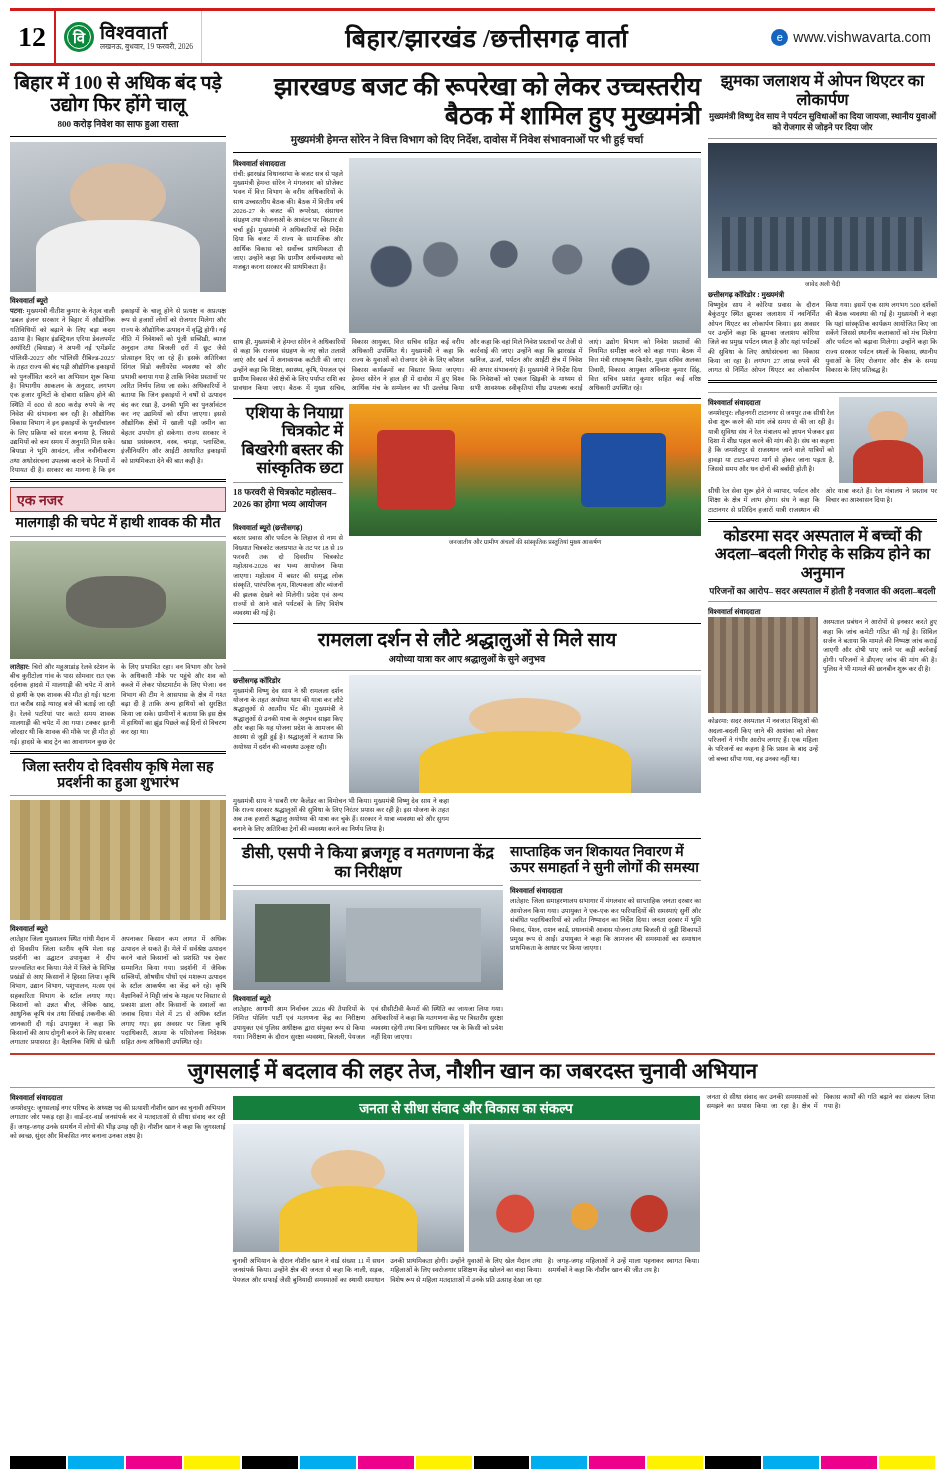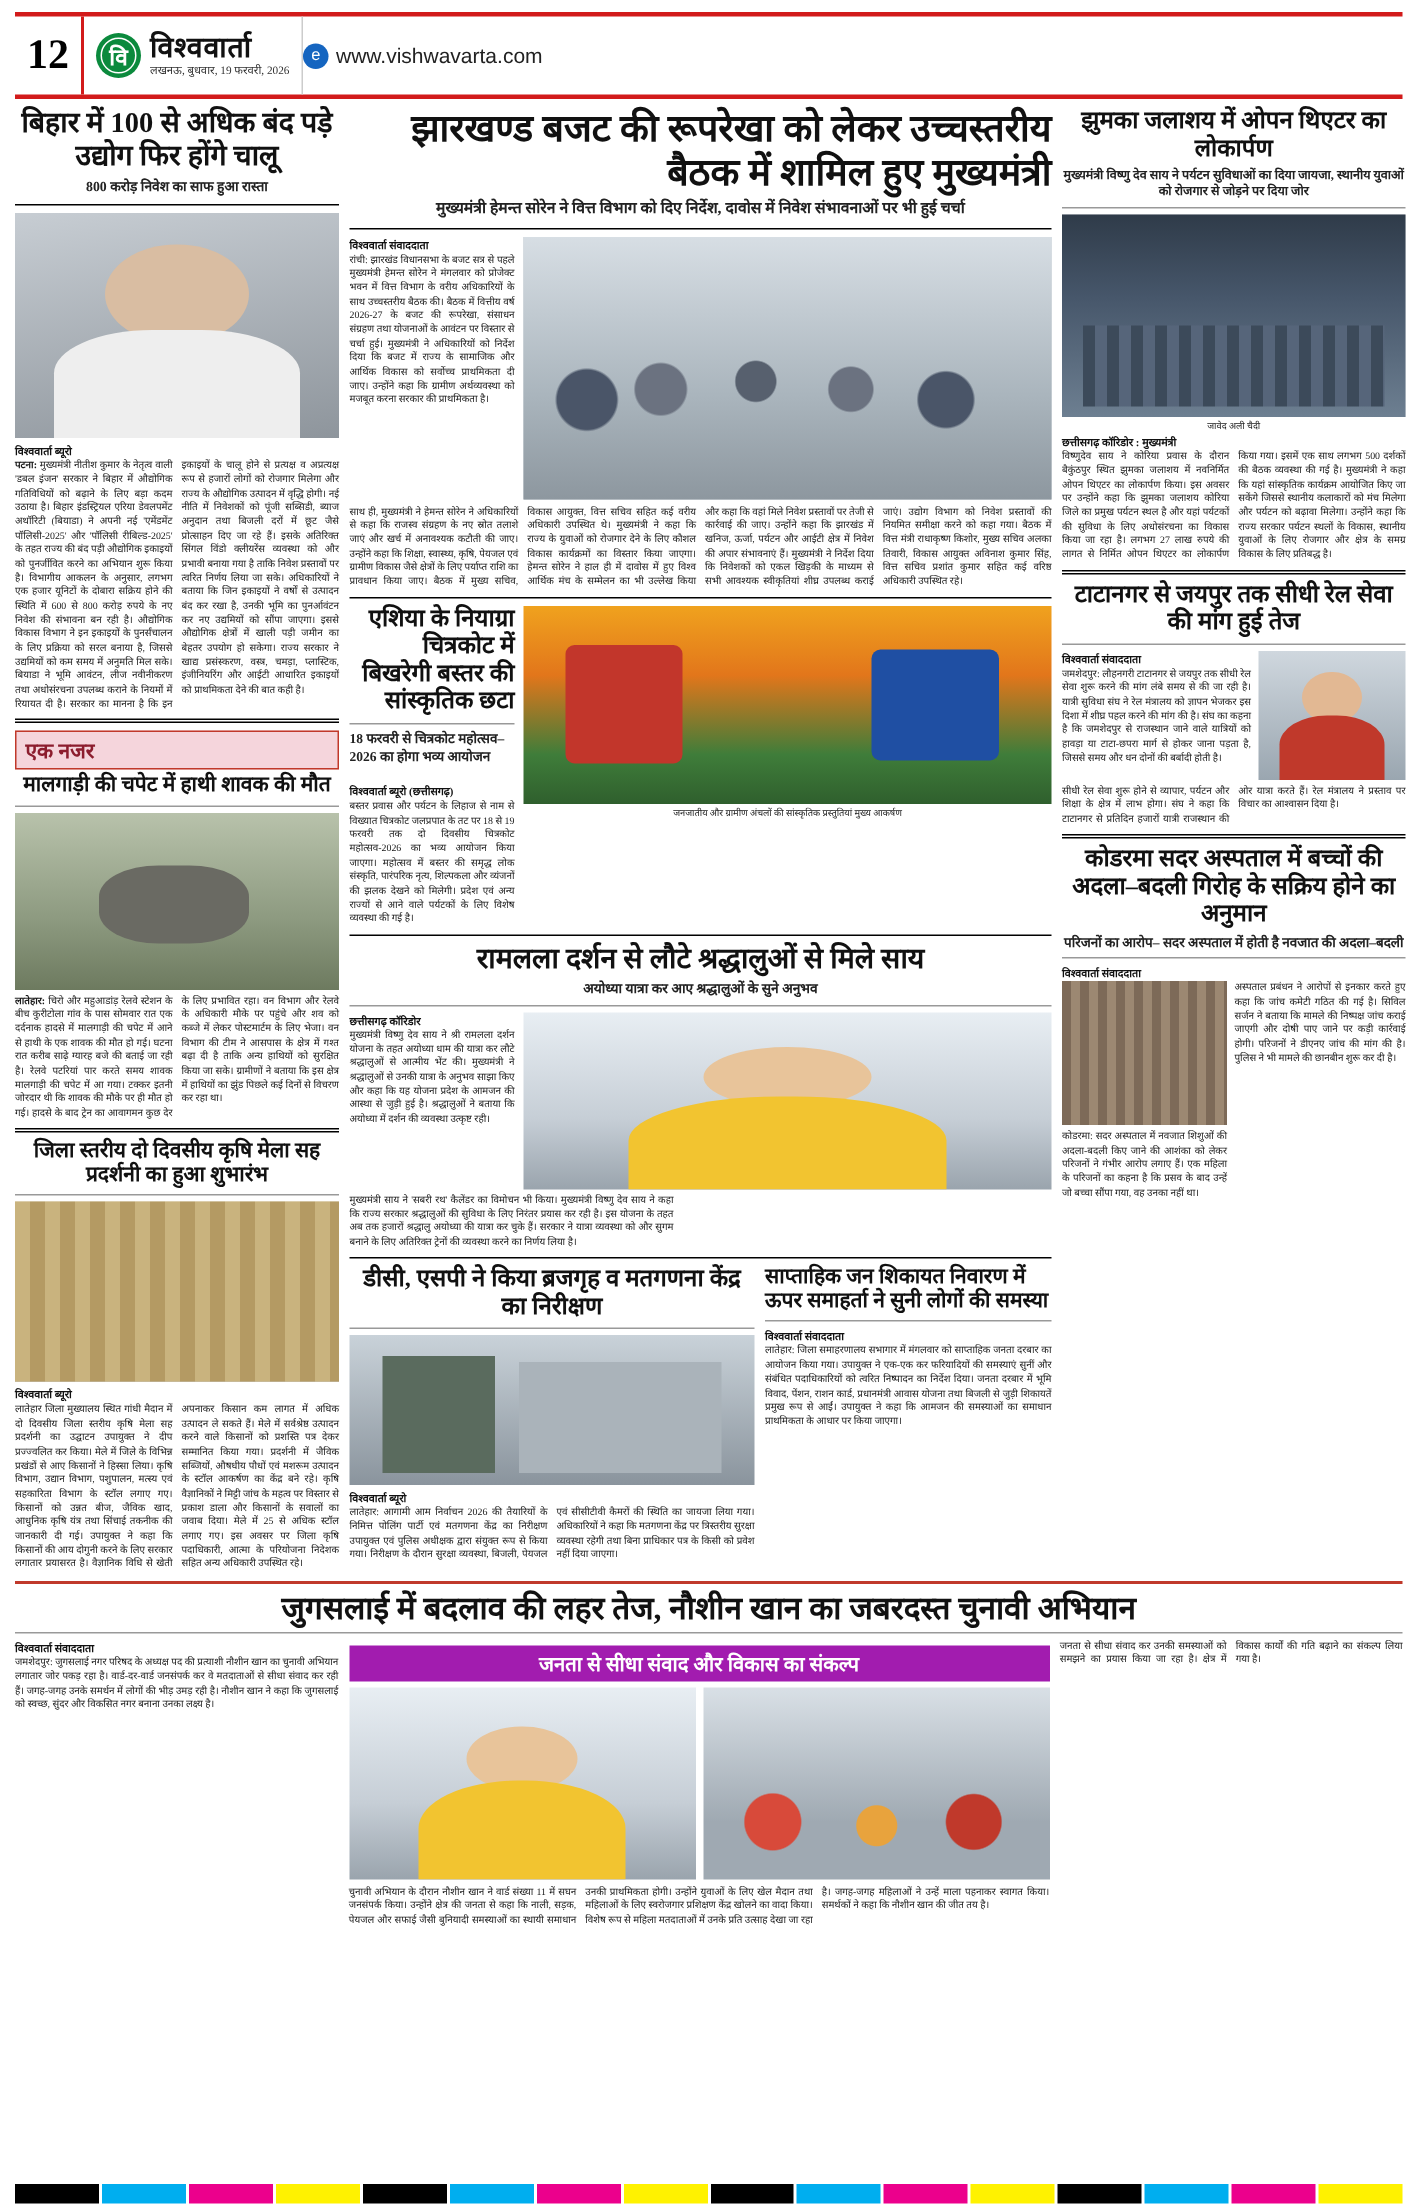--- a/index.html
+++ b/index.html
@@ -195,21 +195,21 @@
       repeating-linear-gradient(90deg,#c9b37e 0 10px,#b49a63 10px 20px),
       linear-gradient(180deg,#dcd2b4,#8d8163);
   }
 
   
   .ek-nazar {
     background:#f5d5dc; border:1px solid #c0392b; padding:2px 6px;
     font-weight:bold; font-size:14px; color:#8c1d2e; margin-bottom:3px;
   }
   .orange-band {
-    background:#a21caf; color:#fff; font-weight:bold; font-size:13.5px;
+    background:#15803d; color:#fff; font-weight:bold; font-size:13.5px;
     text-align:center; padding:3px 0; margin:4px 0;
   }
   .redline { border-top:2px solid #c0392b; margin:4px 0; }
 
   
   .cmyk {
     position:absolute; left:10px; bottom:4px; width:925px; height:13px;
     display:flex; gap:2px;
   }
   .cmyk span { flex:1; height:100%; }
@@ -221,20 +221,21 @@
 
   <div class="masthead">
     <div class="page-num">12</div>
     <div class="logo-block">
       <div class="logo-mark">वि</div>
       <div class="logo-text">
         <div class="logo-name">विश्ववार्ता</div>
         <div class="logo-sub">लखनऊ,  बुधवार, 19 फरवरी, 2026</div>
       </div>
     </div>
+    <div class="mast-title">बिहार/झारखंड /छत्तीसगढ़ वार्ता</div>
     <div class="mast-web">
       <span class="globe">e</span>
       <span>www.vishwavarta.com</span>
     </div>
   </div>
 
   <div class="grid">
 
     <div class="col">
 
@@ -362,21 +363,20 @@
         <div class="byline">छत्तीसगढ़ कॉरिडोर : मुख्यमंत्री</div>
         <div class="body-txt cols2">
           <span>विष्णुदेव साय ने कोरिया प्रवास के दौरान बैकुंठपुर स्थित झुमका जलाशय में नवनिर्मित ओपन थिएटर का लोकार्पण किया। इस अवसर पर उन्होंने कहा कि झुमका जलाशय कोरिया जिले का प्रमुख पर्यटन स्थल है और यहां पर्यटकों की सुविधा के लिए अधोसंरचना का विकास किया जा रहा है।</span>
           <span>लगभग 27 लाख रुपये की लागत से निर्मित ओपन थिएटर का लोकार्पण किया गया। इसमें एक साथ लगभग 500 दर्शकों की बैठक व्यवस्था की गई है। मुख्यमंत्री ने कहा कि यहां सांस्कृतिक कार्यक्रम आयोजित किए जा सकेंगे जिससे स्थानीय कलाकारों को मंच मिलेगा और पर्यटन को बढ़ावा मिलेगा। उन्होंने कहा कि राज्य सरकार पर्यटन स्थलों के विकास, स्थानीय युवाओं के लिए रोजगार और क्षेत्र के समग्र विकास के लिए प्रतिबद्ध है।</span>
         </div>
       </div>
 
       <div class="dblrule"></div>
 
       <div>
-        <div class="hl hl-md">टाटानगर से जयपुर तक सीधी रेल सेवा की मांग हुई तेज</div>
         <div class="rule-thin"></div>
         <div style="display:flex;gap:5px;">
           <div style="flex:1;">
             <div class="byline">विश्ववार्ता संवाददाता</div>
             <div class="body-txt">जमशेदपुर: लौहनगरी टाटानगर से जयपुर तक सीधी रेल सेवा शुरू करने की मांग लंबे समय से की जा रही है। यात्री सुविधा संघ ने रेल मंत्रालय को ज्ञापन भेजकर इस दिशा में शीघ्र पहल करने की मांग की है। संघ का कहना है कि जमशेदपुर से राजस्थान जाने वाले यात्रियों को हावड़ा या टाटा-छपरा मार्ग से होकर जाना पड़ता है, जिससे समय और धन दोनों की बर्बादी होती है।</div>
           </div>
           <div style="width:98px;">
             <div class="photo p-woman" style="height:86px;"></div>
           </div>
         </div>

